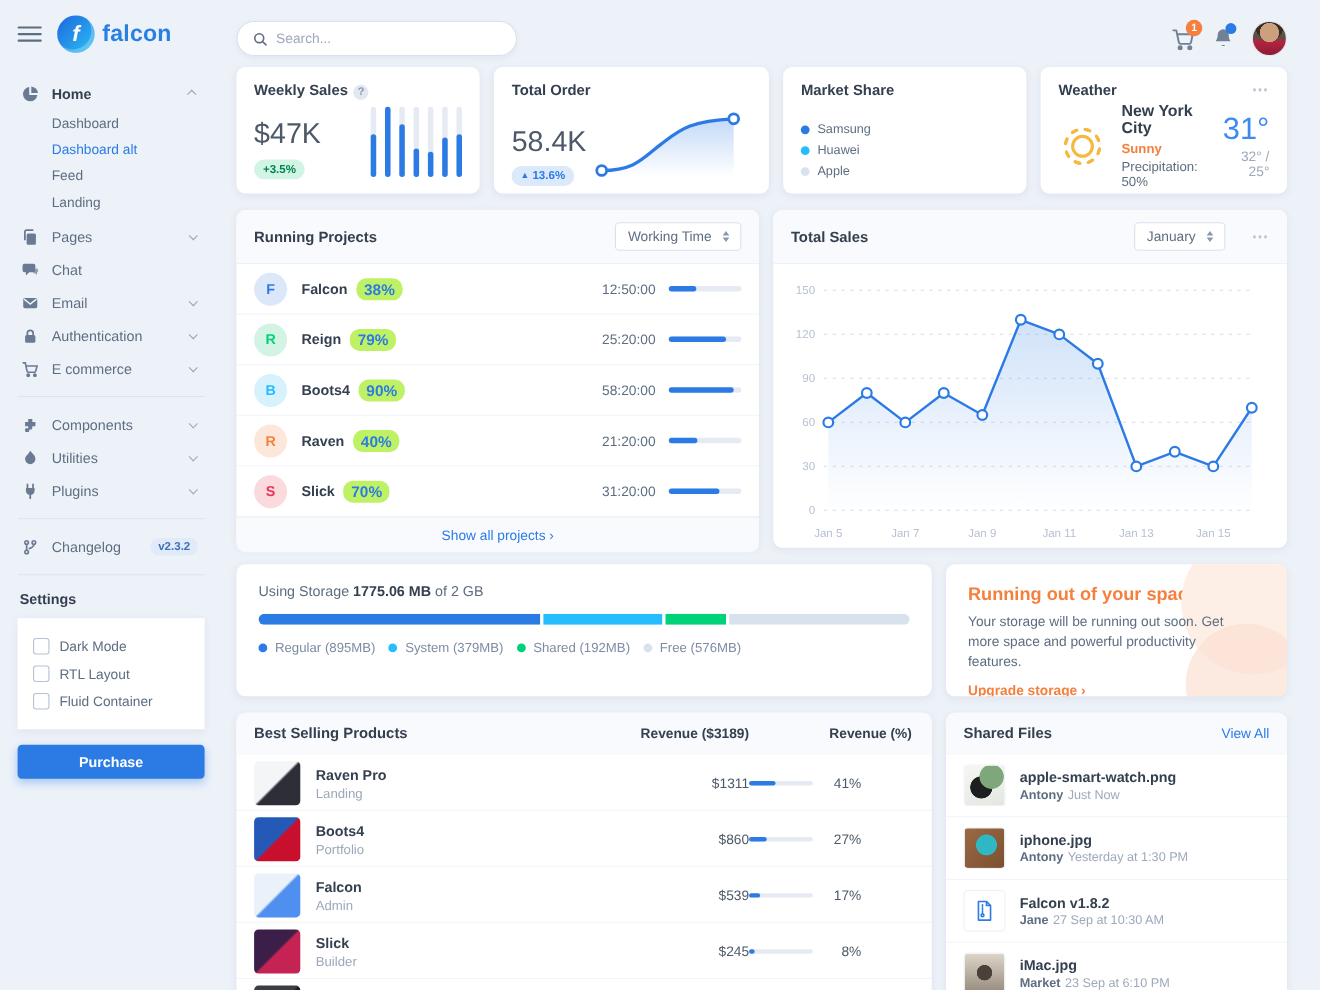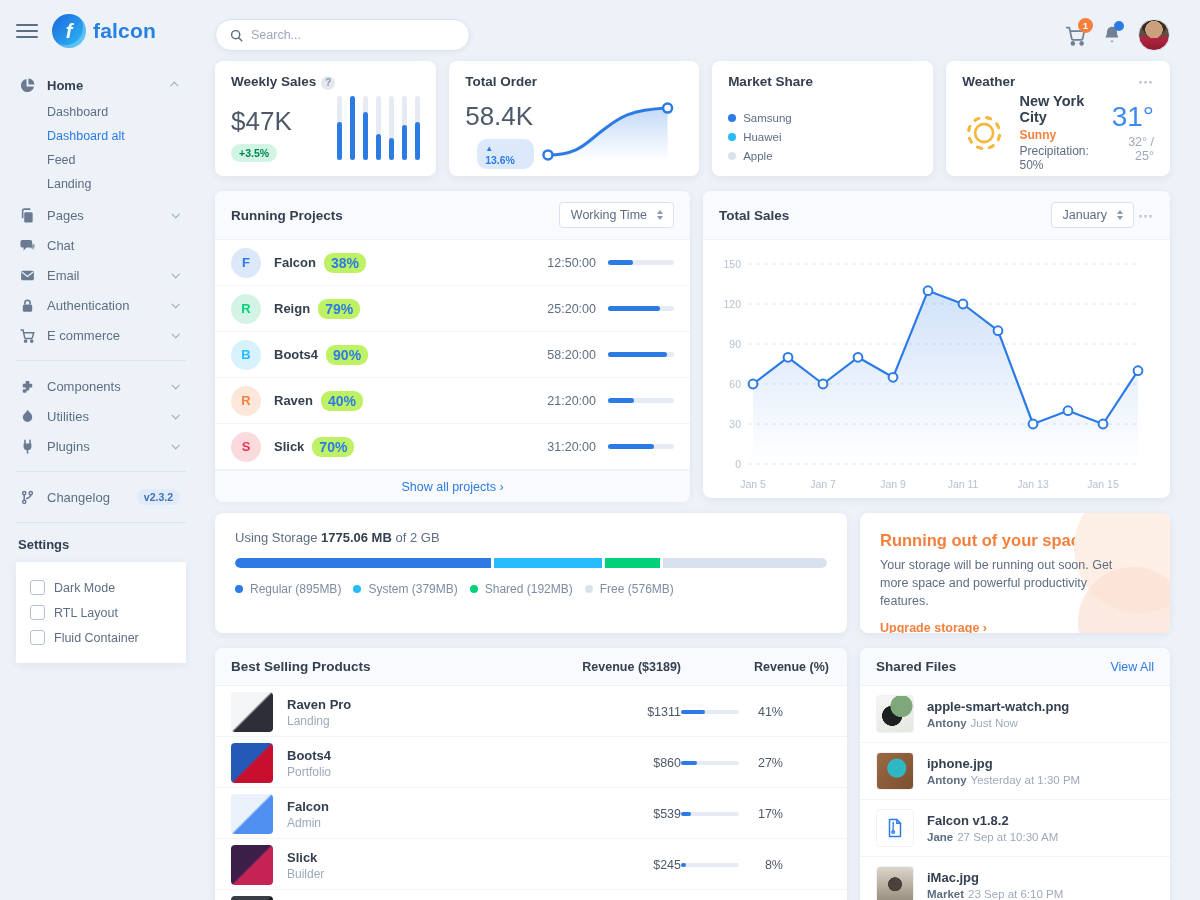--- a/index.html
+++ b/index.html
@@ -57,21 +57,21 @@
   .dots-menu { color:#b6c1d2; font-size:15px; font-weight:bold; cursor:pointer; letter-spacing:1px; line-height:1; }
 
   
   .stat-card { flex:1; padding:13px 16px 14px; height:115px; display:flex; flex-direction:column; }
   .stat-title-row { display:flex; align-items:center; justify-content:space-between; }
   .help-icon { width:14px; height:14px; border-radius:50%; background:#e3e8f0; color:#8a98ac; font-size:10px; display:inline-flex; align-items:center; justify-content:center; margin-left:5px; cursor:pointer; }
   .stat-body { display:flex; justify-content:space-between; align-items:flex-end; flex:1; margin-top:6px; }
   .stat-value { font-size:26px; color:#4d5969; font-weight:500; line-height:1.05; }
   .badge { display:inline-block; font-size:10.5px; font-weight:bold; padding:3px 8px; border-radius:10px; margin-top:9px; }
   .badge-green { background:#d2f4e4; color:#00864e; }
-  .badge-blue { background:#dbe9fb; color:#2c7be5;margin-left:12px; }
+  .badge-blue { background:#dbe9fb; color:#2c7be5; }
   .badge-blue .caret { font-size:8px; vertical-align:1px; }
   .bars { display:flex; align-items:flex-end; gap:8px; height:64px; margin-bottom:2px; }
   .bar-track { width:5px; height:64px; background:#e6eaf3; border-radius:3px; position:relative; }
   .bar-fill { position:absolute; bottom:0; left:0; width:100%; background:#2c7be5; border-radius:3px; }
   .legend { font-size:11.5px; color:#5e6e82; }
   .legend-row { display:flex; align-items:center; gap:7px; margin-top:7px; font-weight:500; }
   .dot { width:8px; height:8px; border-radius:50%; flex:0 0 8px; }
   .donut { width:92px; height:92px; border-radius:50%; position:relative; margin-bottom:2px; }
   .donut::after { content:""; position:absolute; inset:8px; background:#fff; border-radius:50%; }
   .donut-center { position:absolute; inset:0; display:flex; align-items:center; justify-content:center; font-size:19px; color:#4d5969; font-weight:500; z-index:1; }
@@ -96,21 +96,21 @@
   .p-badge { font-size:14px; font-weight:bold; color:#2c7be5; background:#bef264; padding:2px 7px; border-radius:9px; }
   .p-right { margin-left:auto; display:flex; align-items:center; gap:12px; }
   .p-time { font-size:12.5px; color:#5e6e82; }
   .p-track { width:66px; height:5px; background:#e6eaf3; border-radius:3px; position:relative; }
   .p-fill { position:absolute; left:0; top:0; height:100%; background:#2c7be5; border-radius:3px; }
   .card-footer { background:#f9fafd; border-top:1px solid #eef1f6; border-radius:0 0 8px 8px; text-align:center; padding:8px 0; margin-top:auto; }
   .footer-link { color:#2c7be5; font-size:12.5px; font-weight:500; cursor:pointer; text-decoration:none; }
 
   
   .sales-card { flex:1; display:flex; flex-direction:column; }
-  .sales-header-right { display:flex; align-items:center; gap:4px; }
+  .sales-header-right { display:flex; align-items:center; gap:24px; }
   .sales-chart { padding:8px 10px 4px 4px; }
 
   
   .storage-card { flex:1; padding:17px 20px; height:120px; }
   .storage-line { font-size:13px; color:#5e6e82; }
   .storage-line b { color:#344050; }
   .storage-bar { display:flex; gap:3px; margin:13px 0 14px; height:10px; border-radius:5px; overflow:hidden; }
   .storage-seg { height:10px; }
   .storage-legend { display:flex; gap:12px; }
   .storage-legend .legend-row { margin-top:0; font-size:12px; color:#7d8ca3; }
@@ -283,20 +283,21 @@
         </label>
         <label class="check-row">
           <span class="checkbox"></span>
           <span class="check-label">RTL Layout</span>
         </label>
         <label class="check-row">
           <span class="checkbox"></span>
           <span class="check-label">Fluid Container</span>
         </label>
       </div>
+    <button class="purchase-btn">Purchase</button>
   </aside>
 
   <div class="main">
 
     <div class="topbar">
       <div class="search-box">
         <svg width="13" height="13" viewBox="0 0 16 16">
             <circle cx="7" cy="7" r="5" fill="none" stroke="#5e6e82" stroke-width="1.8"></circle>
             <line x1="10.7" y1="10.7" x2="14.5" y2="14.5" stroke="#5e6e82" stroke-width="1.8" stroke-linecap="round"></line>
           </svg>

